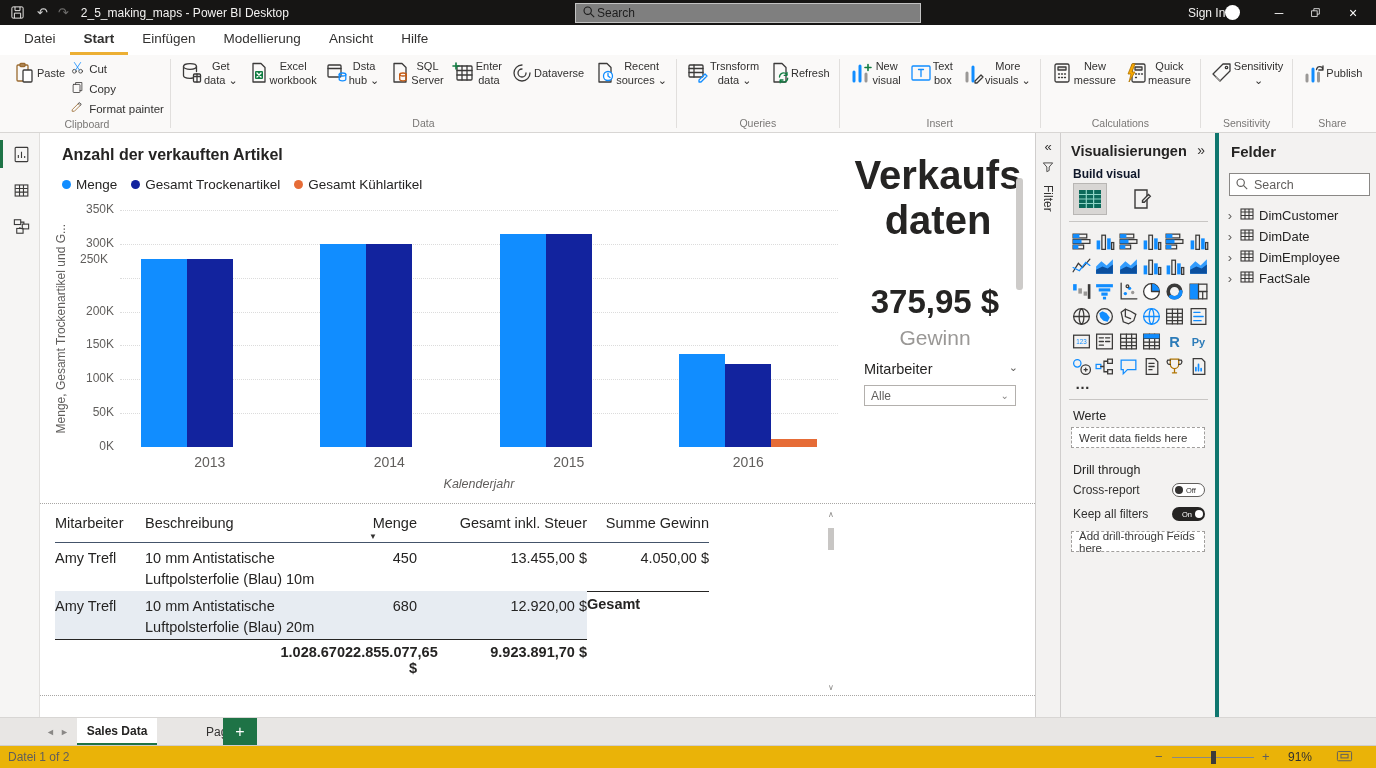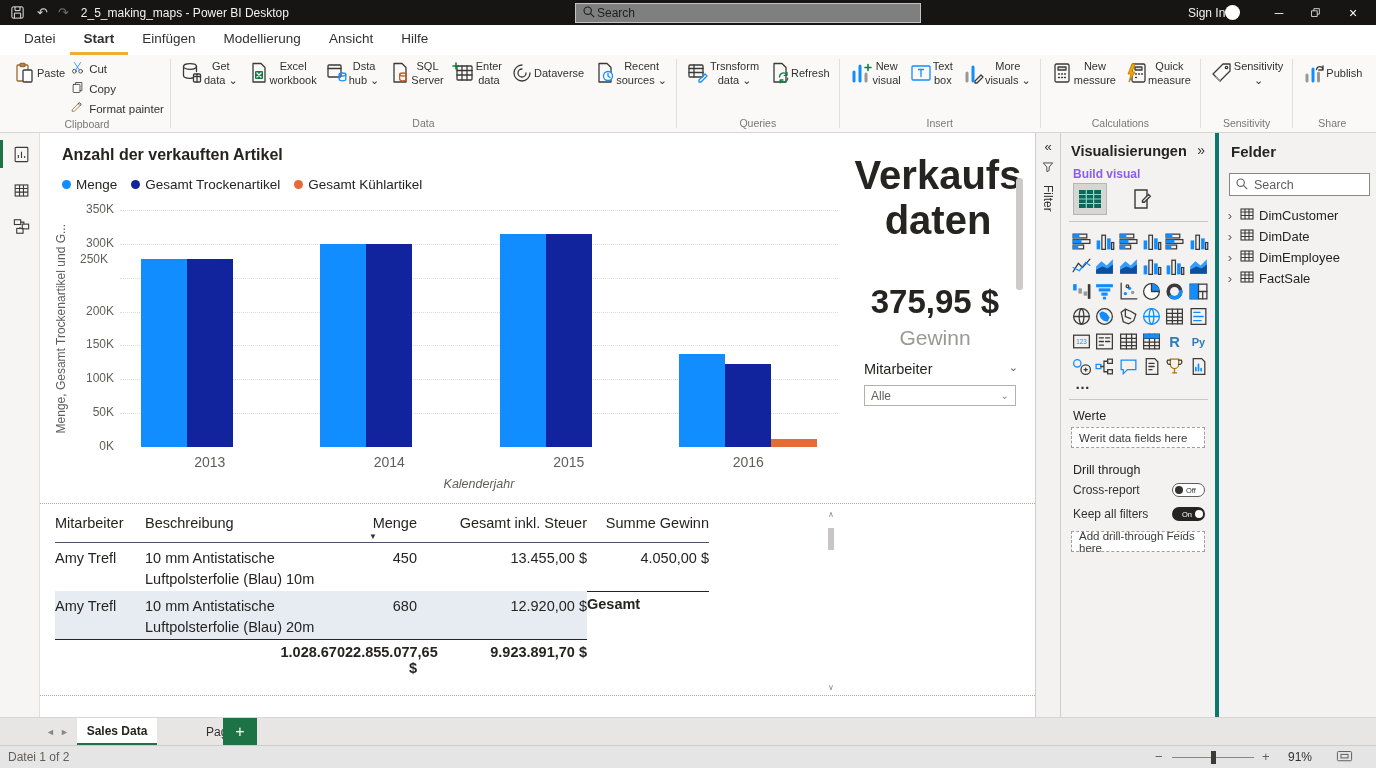--- a/index.html
+++ b/index.html
@@ -67,21 +67,21 @@
   #table-scroll .arr{font-size:8px;color:#8a8886;text-align:center;}
   #table-thumb{position:absolute;left:2px;top:18px;width:6px;height:22px;background:#c8c6c4;}
   
   #filter-strip{position:absolute;left:1035px;top:133px;width:25px;height:584px;background:#f3f2f1;border-left:1px solid #d0cecd;box-sizing:border-box;}
   #filter-strip .chev{text-align:center;font-size:13px;color:#323130;margin-top:6px;}
   #filter-vtext{writing-mode:vertical-rl;font-size:12px;color:#323130;margin:8px auto 0;display:block;width:14px;}
   
   #viz-panel{position:absolute;left:1060px;top:133px;width:155px;height:584px;background:#f3f2f1;border-left:1px solid #d0cecd;box-sizing:border-box;}
   #viz-title{position:absolute;left:10px;top:10px;font-size:14.5px;font-weight:bold;color:#252423;}
   #viz-expand{position:absolute;right:10px;top:9px;font-size:14px;color:#323130;}
-  #build-label{position:absolute;left:12px;top:34px;font-size:12px;font-weight:bold;color:#8b5cf6;}
+  #build-label{position:absolute;left:12px;top:34px;font-size:12px;font-weight:bold;color:#0f172a;}
   #sel-visual{position:absolute;left:12px;top:50px;width:32px;height:30px;background:#d8d6d4;border:1px solid #b8b6b4;display:flex;align-items:center;justify-content:center;}
   #fmt-visual{position:absolute;left:66px;top:52px;width:28px;height:28px;display:flex;align-items:center;justify-content:center;}
   .vdiv{position:absolute;left:8px;width:139px;height:0;border-top:1px solid #c8c6c4;}
   #gallery{position:absolute;left:9px;top:96px;width:140px;display:grid;grid-template-columns:repeat(6,23.3px);grid-auto-rows:25px;}
   .gcell{display:flex;align-items:center;justify-content:center;cursor:default;}
   #gallery-more{position:absolute;left:14px;top:242px;font-size:15px;font-weight:bold;color:#323130;letter-spacing:1px;}
   .sec-label{position:absolute;left:12px;font-size:12.5px;color:#252423;}
   .dashed-well{position:absolute;left:10px;width:134px;height:21px;border:1px dashed #a19f9d;background:#fff;border-radius:0;display:flex;align-items:center;padding:0 7px;box-sizing:border-box;font-size:11.5px;color:#3b3a39;}
   .tg-row{position:absolute;left:12px;width:132px;display:flex;justify-content:space-between;align-items:center;font-size:12px;color:#323130;}
   .toggle-off{width:33px;height:14px;border:1px solid #605E5C;border-radius:8px;display:flex;align-items:center;background:#fff;box-sizing:border-box;}
@@ -100,21 +100,21 @@
   #field-list{position:absolute;left:6px;top:72px;width:150px;}
   .field-item{display:flex;align-items:center;height:21px;gap:5px;font-size:13px;color:#252423;}
   .field-item .chv{color:#605E5C;font-size:13px;width:10px;text-align:center;}
   
   #tabbar{position:absolute;left:0;top:717px;width:1376px;height:28px;background:#e8e6e4;border-top:1px solid #d8d6d4;box-sizing:border-box;}
   .tab-arrow{position:absolute;top:0;height:28px;display:flex;align-items:center;font-size:9px;color:#8a8886;}
   .tab{position:absolute;top:0;height:28px;display:flex;align-items:center;justify-content:center;font-size:12px;color:#323130;box-sizing:border-box;}
   .tab.active{background:#fff;border-bottom:3px solid #1E7346;font-weight:bold;color:#252423;}
   #tab-add{position:absolute;left:223px;top:0;width:34px;height:28px;background:#1E7346;color:#fff;font-size:16px;display:flex;align-items:center;justify-content:center;}
   
-  #statusbar{position:absolute;left:0;top:745px;width:1376px;height:23px;background:#e5e5e5;border-top:1px solid #cfcdcc;box-sizing:border-box;font-size:12px;color:#605E5C;}
+  #statusbar{position:absolute;left:0;top:745px;width:1376px;height:23px;background:#eab308;border-top:1px solid #cfcdcc;box-sizing:border-box;font-size:12px;color:#605E5C;}
   #status-left{position:absolute;left:8px;top:4px;}
   #zoom-minus{position:absolute;left:1155px;top:3px;font-size:13px;color:#605E5C;}
   #zoom-track{position:absolute;left:1172px;top:11px;width:82px;height:1px;background:#8a8886;}
   #zoom-thumb{position:absolute;left:1211px;top:5px;width:5px;height:13px;background:#3b3a39;}
   #zoom-plus{position:absolute;left:1262px;top:3px;font-size:13px;color:#605E5C;}
   #zoom-pct{position:absolute;left:1288px;top:4px;color:#323130;}
   #fit-icon{position:absolute;left:1336px;top:3px;}
 </style>
 </head>
 <body>

